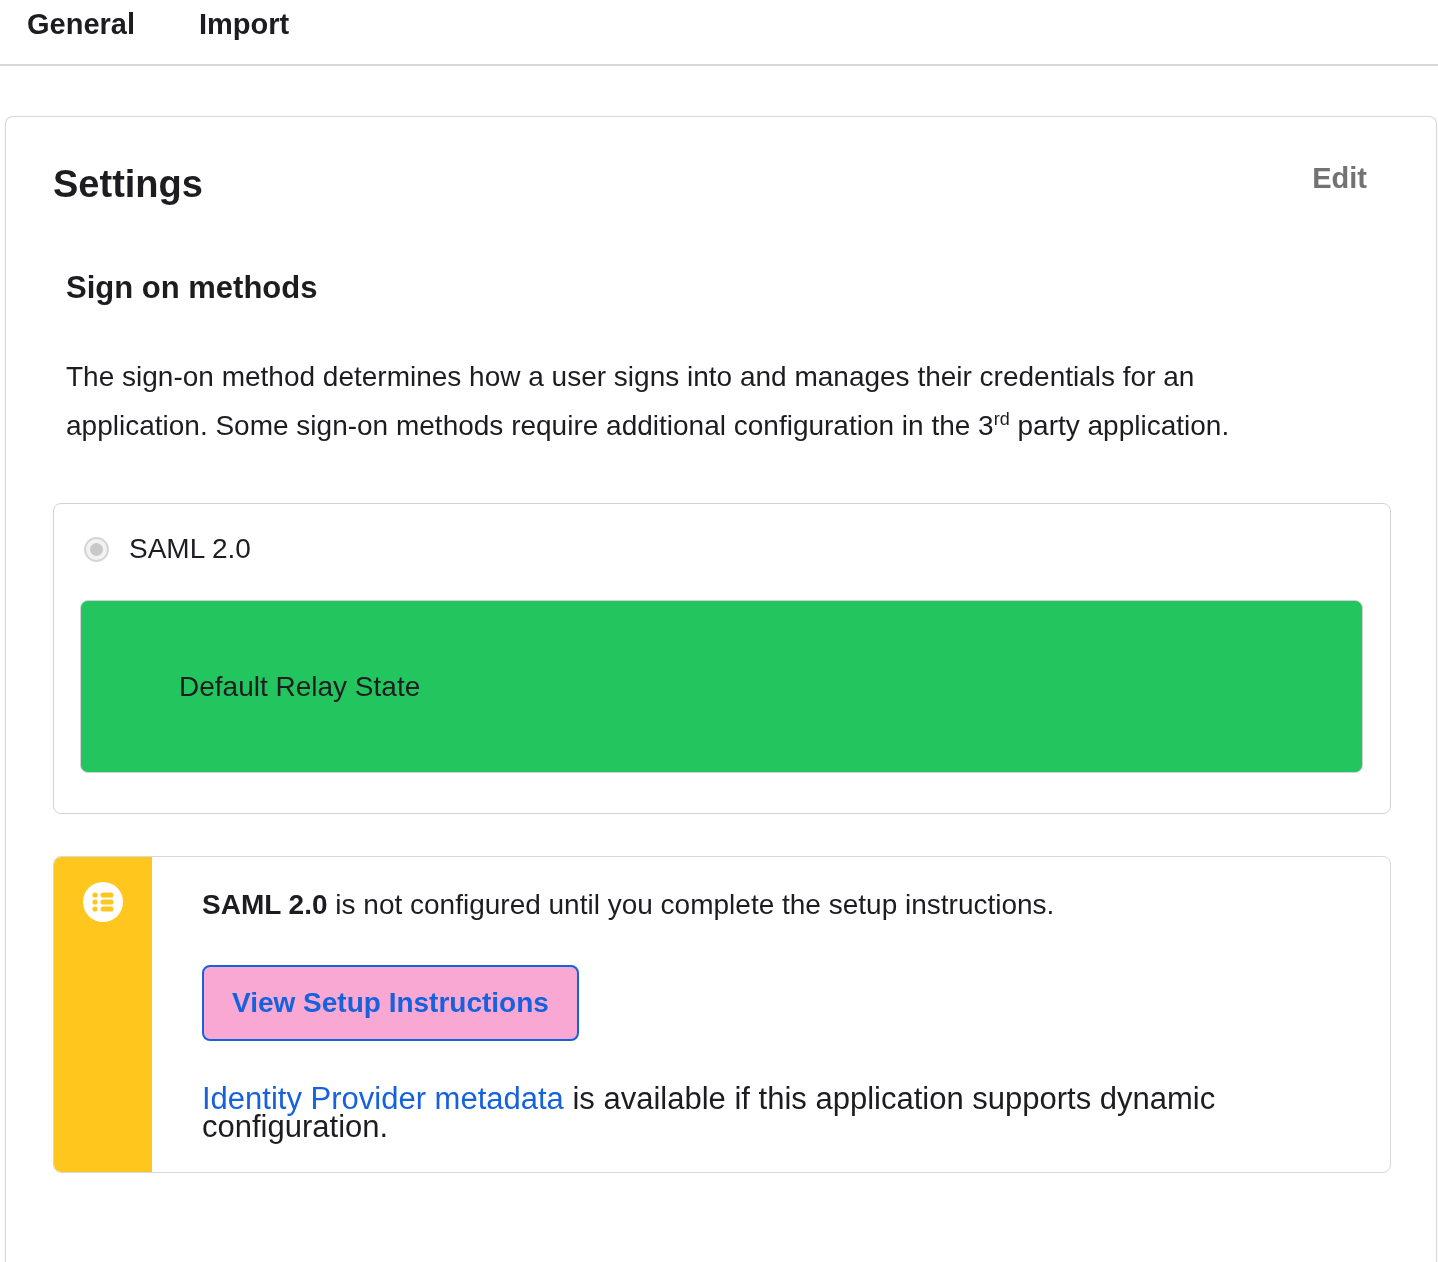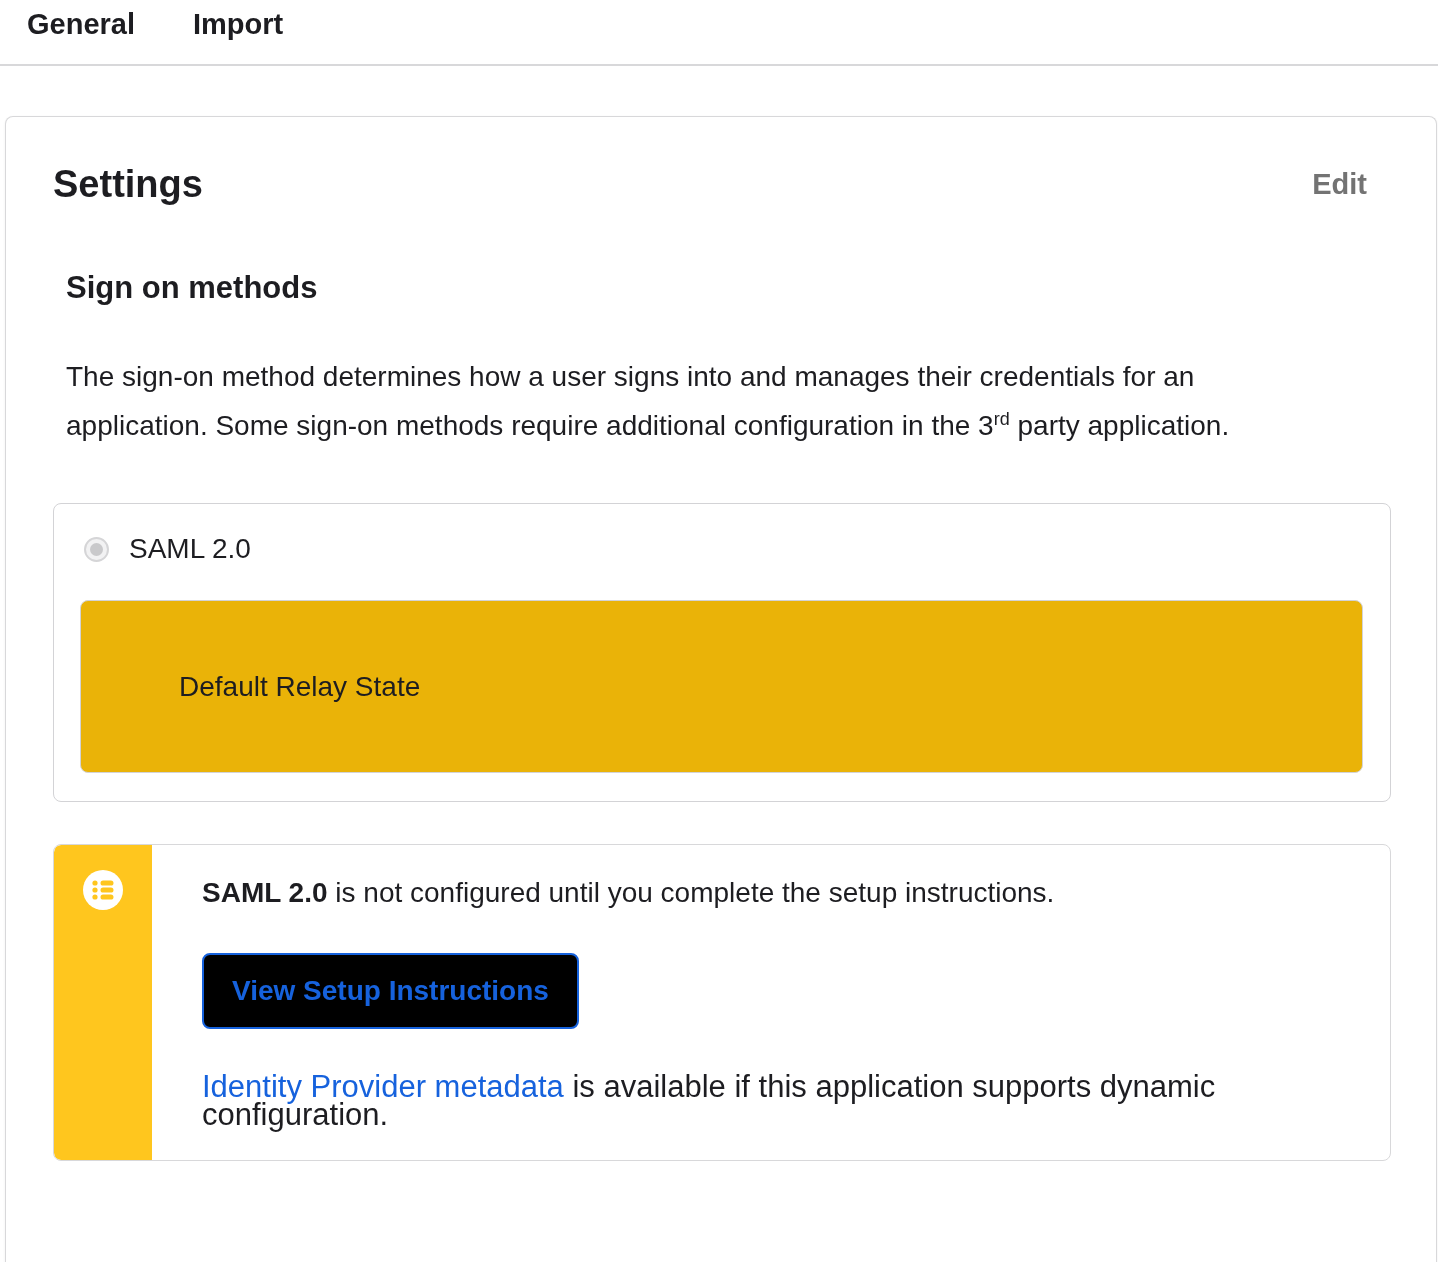--- a/index.html
+++ b/index.html
@@ -9,21 +9,21 @@
     background: #ffffff;
     font-family: "Liberation Sans", sans-serif;
     color: #1d1d21;
   }
 
   
   .tabbar {
     display: flex;
     padding-left: 5px;
     border-bottom: 2px solid #d8d8da;
-    gap: 14px;
+    gap: 20px;
   }
   .tab {
     font-size: 29px;
     font-weight: 700;
     padding: 8px 22px 20px 22px;
     border-bottom: 5px solid transparent;
     margin-bottom: -2px;
     cursor: pointer;
     white-space: nowrap;
   }
@@ -38,21 +38,21 @@
     border-bottom: none;
     border-radius: 8px 8px 0 0;
     box-shadow: 0 1px 3px rgba(0,0,0,0.06);
     padding: 45px 45px 40px 47px;
     background: #fff;
   }
 
   .settings-row {
     display: flex;
     justify-content: space-between;
-    align-items: center;
+    align-items: flex-start;
     padding-right: 24px;
   }
   .settings-title {
     font-size: 38px;
     font-weight: 700;
     line-height: 44px;
   }
   .edit-link {
     font-size: 29px;
     font-weight: 700;
@@ -110,28 +110,28 @@
     justify-content: center;
     flex: 0 0 auto;
   }
   .radio .dot {
     width: 13px; height: 13px;
     border-radius: 50%;
     background: #c9c9cb;
   }
   .radio-label { font-size: 28px; }
   .field-box {
-    margin: 36px 0 0 -4px;
+    margin: 36px 0 12px -4px;
     height: 173px;
     border: 1px solid #d3d3d6;
     border-radius: 8px;
     display: flex;
     align-items: center;
     padding-left: 98px;
-    background: #eab308;
+    background: #22c55e;
   }
   .field-label { font-size: 28px; }
 
   
   .callout {
     margin-top: 42px;
     border: 1px solid #d8d8da;
     border-radius: 8px;
     display: flex;
     min-height: 285px;
@@ -155,21 +155,21 @@
   .callout-text {
     font-size: 28px;
     line-height: 28px;
   }
   .callout-text b { font-weight: 700; }
   .setup-btn {
     margin-top: 46px;
     display: inline-block;
     border: 2px solid #1662dd;
     border-radius: 8px;
-    background: #000000;
+    background: #f9a8d4;
     color: #1662dd;
     font-family: "Liberation Sans", sans-serif;
     font-size: 28px;
     font-weight: 700;
     padding: 20px 28px;
     cursor: pointer;
   }
   .metadata-line {
     margin-top: 44px;
     font-size: 31px;

